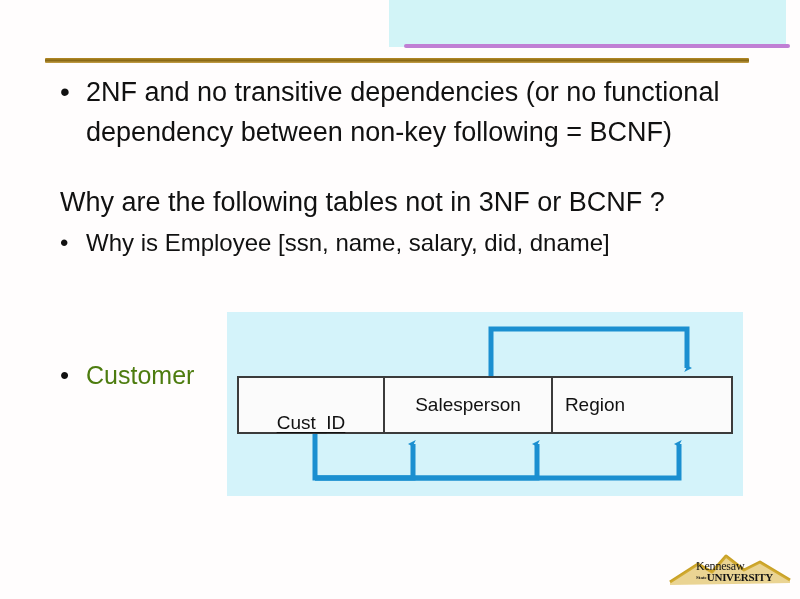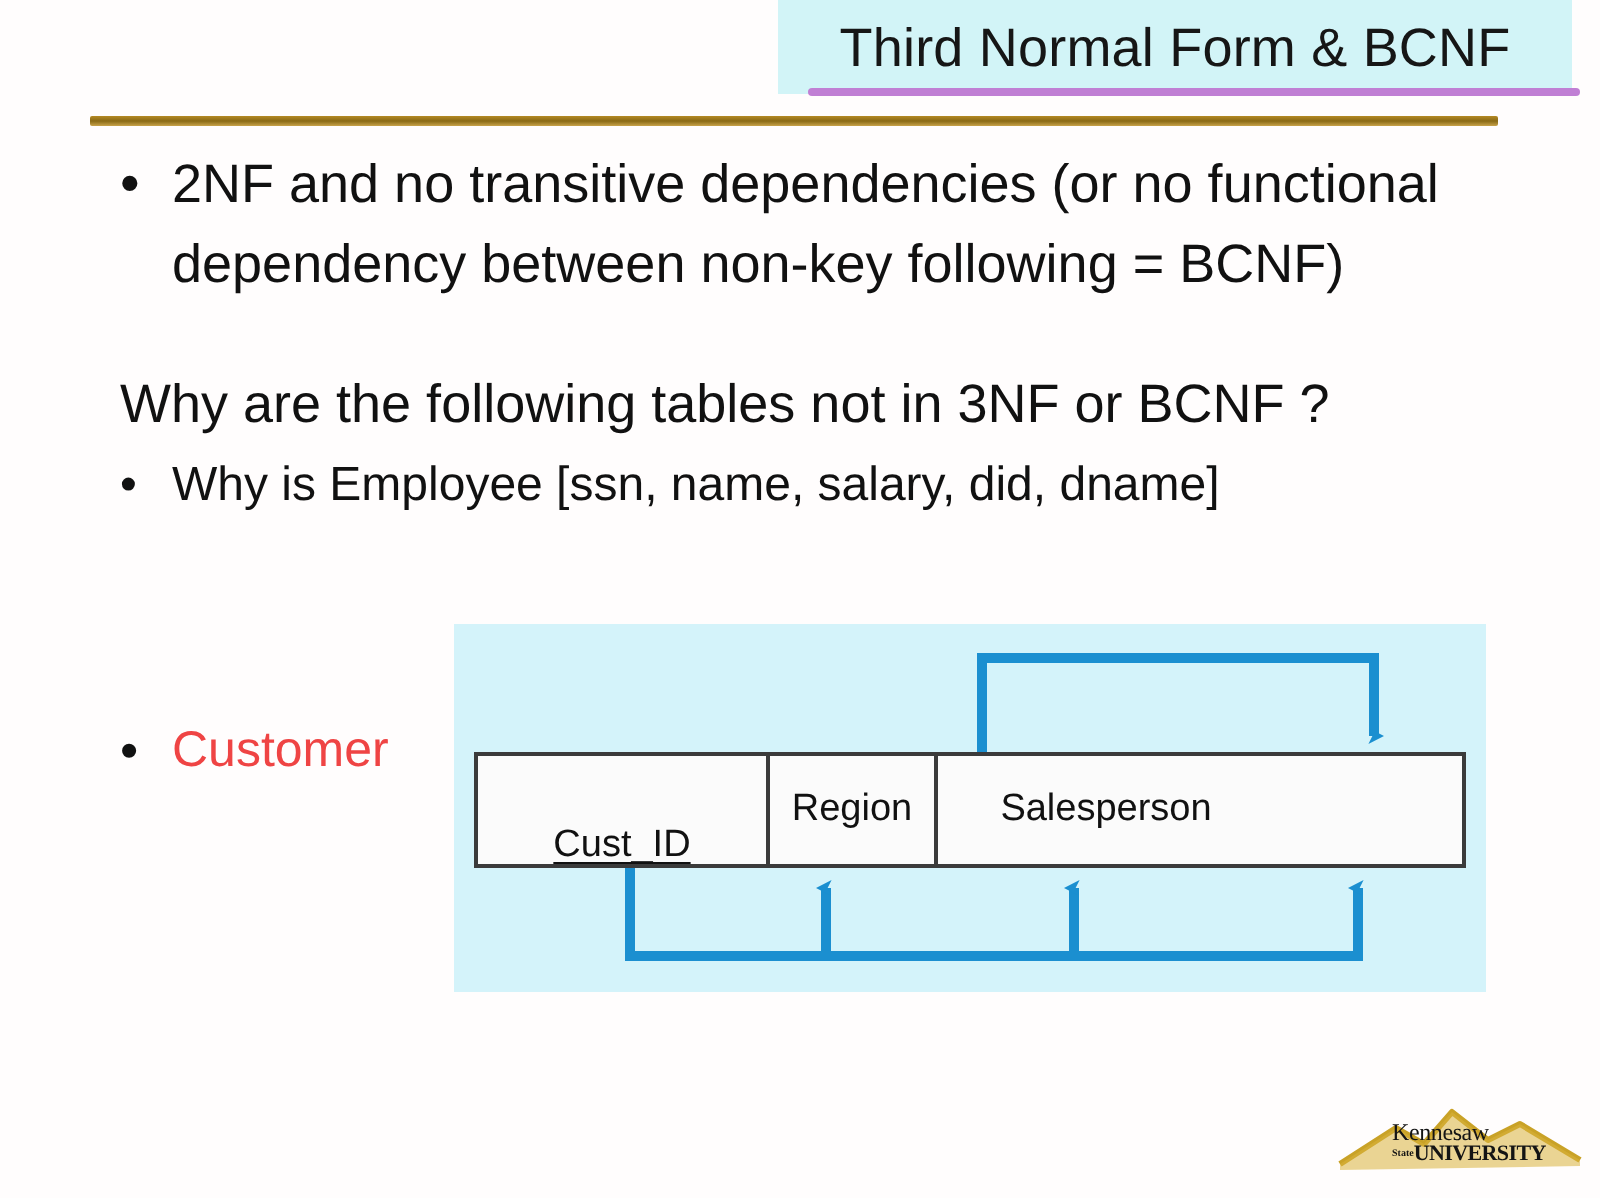--- a/index.html
+++ b/index.html
@@ -116,21 +116,21 @@
     display: flex;
     align-items: flex-start;
   }
   .customer-row .bullet-dot {
     font-size: 26px;
     line-height: 34px;
   }
   .customer-label {
     font-size: 25px;
     line-height: 34px;
-    color: #ef4444;
+    color: #4d7c0f;
     white-space: nowrap;
   }
 
   
   .diagram-panel {
     position: absolute;
     left: 227px;
     top: 312px;
     width: 516px;
     height: 184px;
@@ -217,21 +217,20 @@
     vertical-align: 2px;
     letter-spacing: 0px;
   }
 </style>
 </head>
 <body>
 
 <div id="slide">
 
   <div class="title-box"></div>
-  <div class="title-text">Third Normal Form &amp; BCNF</div>
   <div class="title-underline"></div>
   <div class="gold-rule"></div>
 
   <div class="body-block">
 
     <div class="bullet-row bullet-1">
       <span class="bullet-dot">•</span>
       <span class="bullet-text">2NF and no transitive dependencies (or no functional dependency between non-key following = BCNF)</span>
     </div>
 
@@ -271,25 +270,25 @@
 
       <g>
         <path d="M 88 166 L 452 166 L 452 132" fill="none" stroke="#1b8fd0" stroke-width="5" stroke-linejoin="miter" marker-end="url(#ahead)"></path>
       </g>
     </svg>
 
     <div class="rel-table">
       <div class="rel-cell cell-cust">
         <span class="pk">Cust_ID</span>
       </div>
+      <div class="rel-cell cell-sales">
+        <span>Salesperson</span>
+      </div>
       <div class="rel-cell cell-region">
         <span>Region</span>
-      </div>
-      <div class="rel-cell cell-sales">
-        <span>Salesperson</span>
       </div>
     </div>
   </div>
 
   <div class="logo">
     <svg class="logo-svg" width="124" height="46" viewBox="0 0 124 46">
       <path d="M 2 34 L 30 16 L 44 24 L 58 8 L 76 22 L 92 14 L 122 32" fill="none" stroke="#c9a227" stroke-width="3" stroke-linejoin="round"></path>
       <path d="M 2 34 L 30 16 L 44 24 L 58 8 L 76 22 L 92 14 L 122 32 L 122 35 L 2 37 Z" fill="#d9b33c" opacity="0.55"></path>
     </svg>
     <div class="logo-text">

